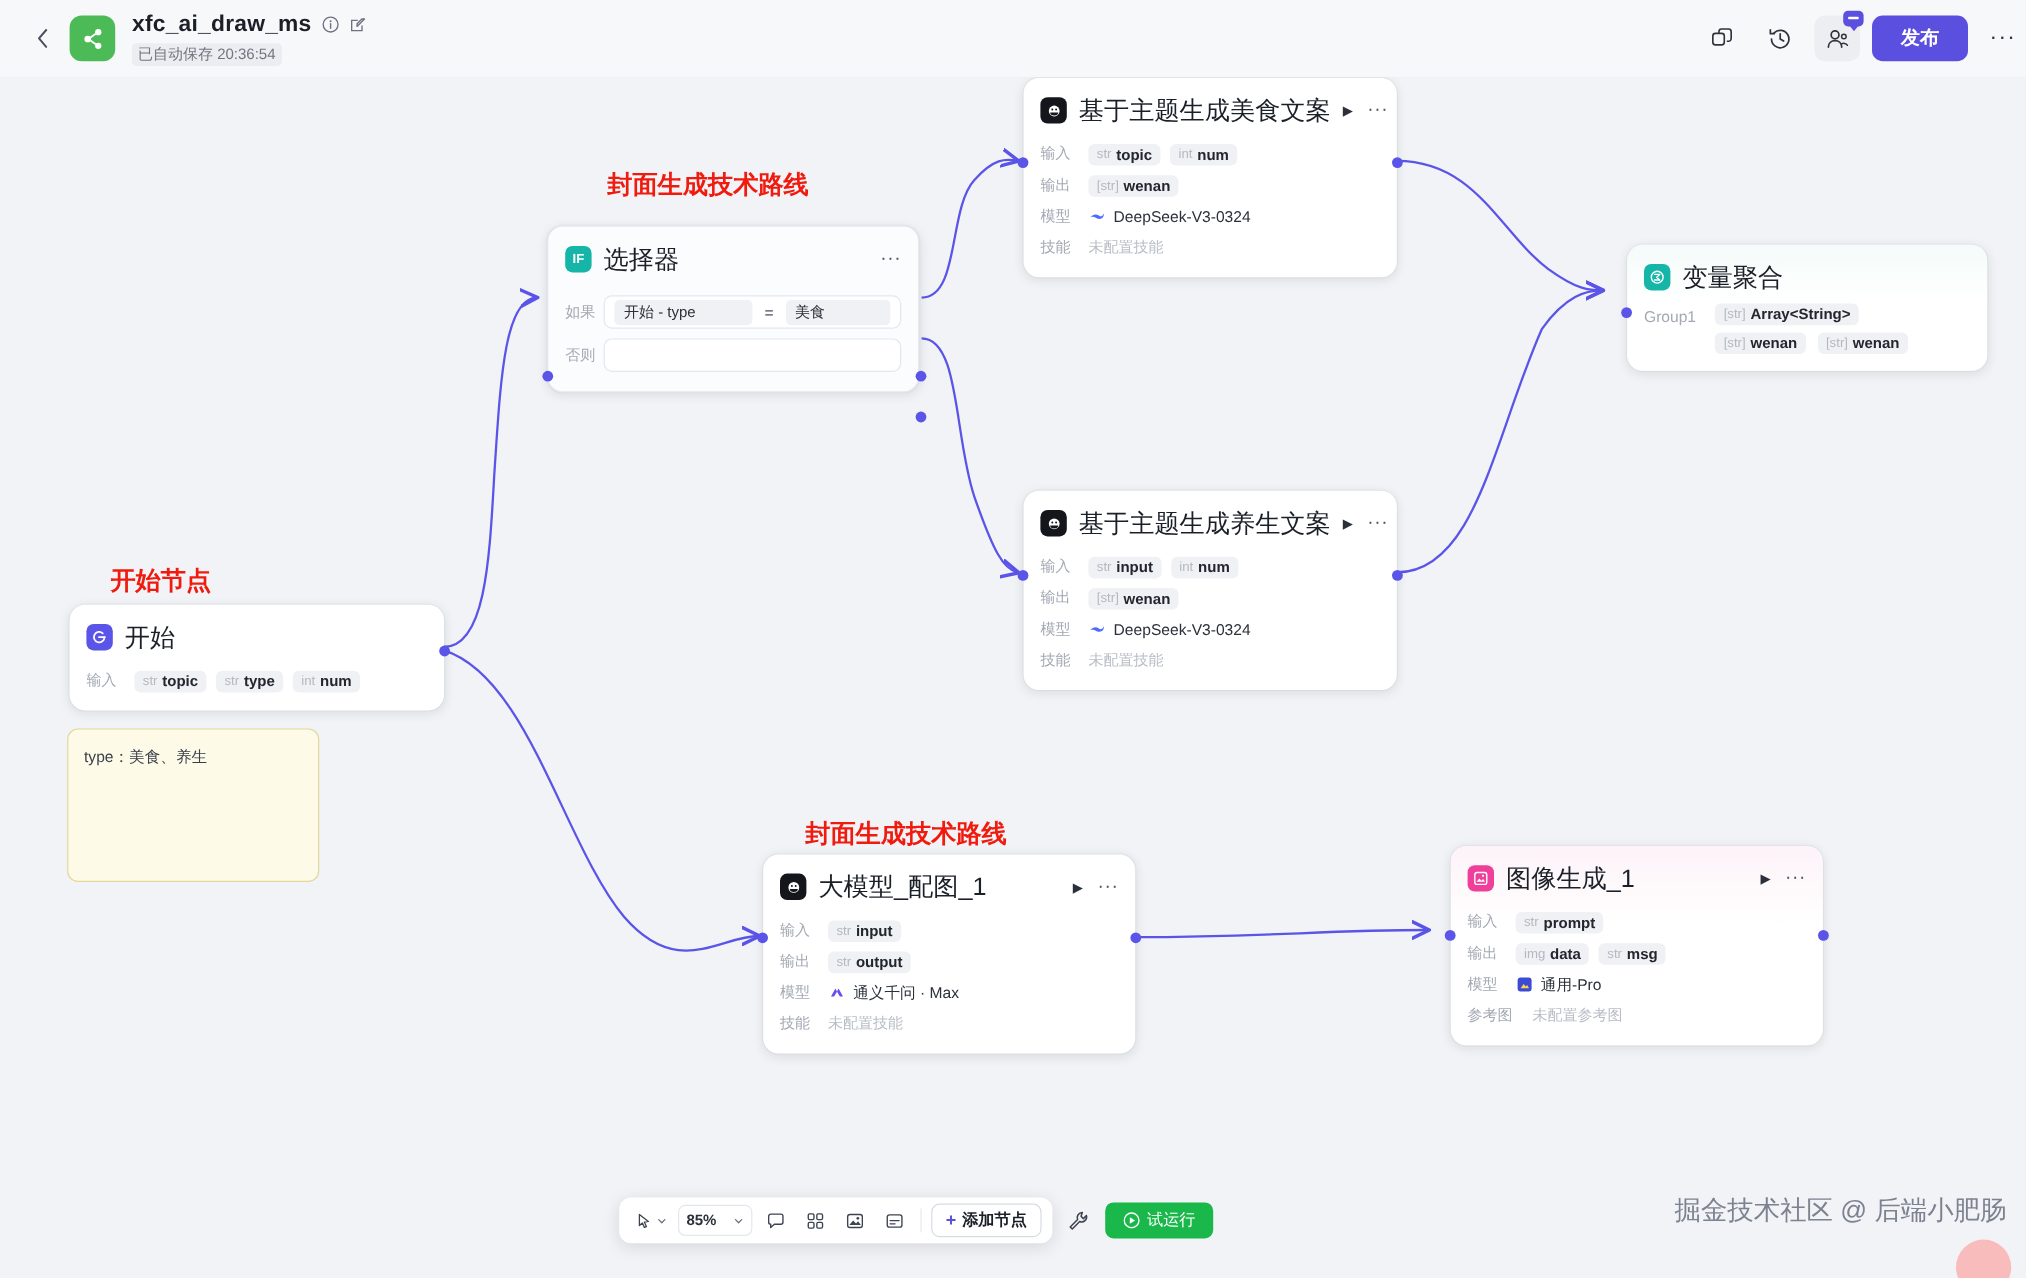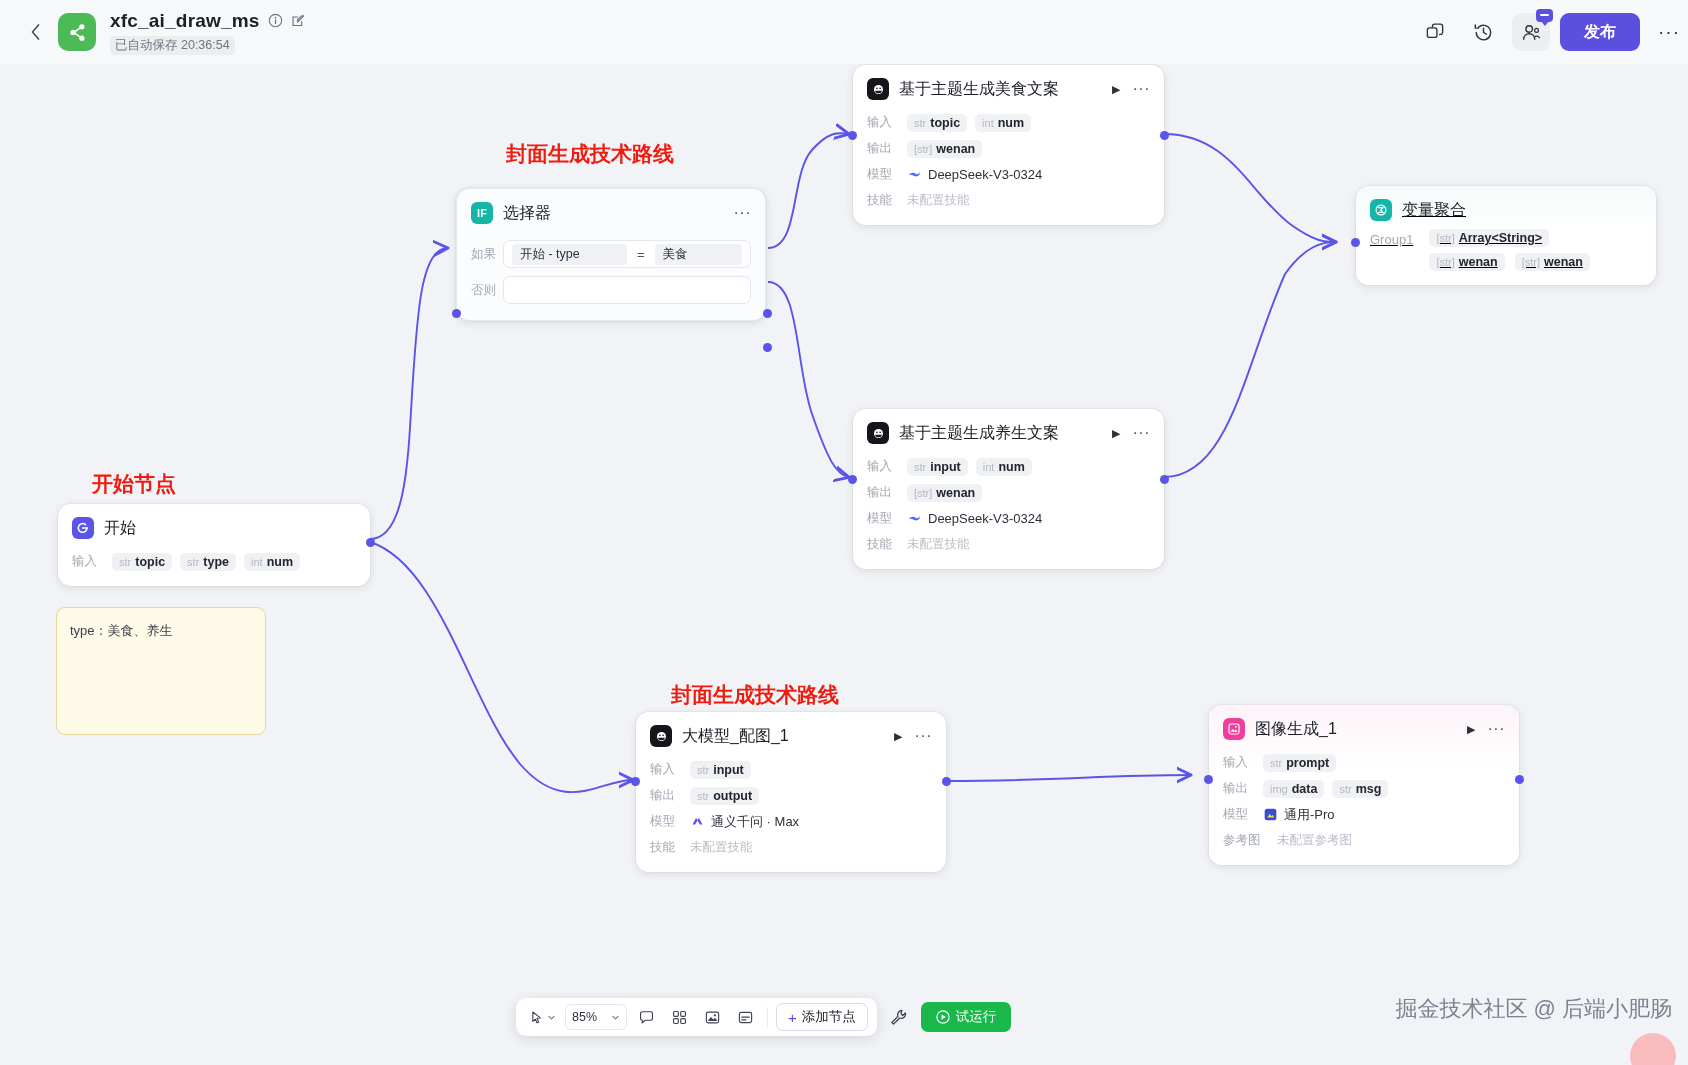--- a/index.html
+++ b/index.html
@@ -82,21 +82,21 @@
   .node {
     position: absolute; background: #fff; border-radius: 13px;
     box-shadow: 0 2px 10px rgba(20,25,40,.10), 0 0 0 1px rgba(20,25,40,.035);
   }
   .node-head { display: flex; align-items: center; padding: 13px 14px 6px 14px; gap: 10px; }
   .node-icon {
     width: 22px; height: 22px; border-radius: 6px; flex: none;
     display: flex; align-items: center; justify-content: center;
     font-size: 11px; font-weight: bold; color: #fff;
   }
-  .node-title { font-size: 16px; color: #1b1f27; font-weight: 500; white-space: nowrap; }
+  .node-title { font-size: 21px; color: #1b1f27; font-weight: 500; white-space: nowrap; }
   .head-actions { margin-left: auto; display: flex; align-items: center; gap: 12px; color: #3d4350; }
   .play-ico { font-size: 11px; color: #2b303a; cursor: pointer; }
   .dots-ico { font-size: 16px; letter-spacing: .5px; color: #4a5160; cursor: pointer; line-height: 8px; }
 
   .node-body { padding: 2px 14px 13px 14px; }
   .row { display: flex; align-items: center; gap: 8px; min-height: 23px; margin-top: 3px; }
   .row-label { font-size: 12.5px; color: #a3a8b3; width: 32px; flex: none; }
   .chip {
     display: inline-flex; align-items: center; gap: 4px;
     background: #f0f1f5; border-radius: 5px; padding: 2px 7px;
@@ -455,21 +455,21 @@
         </div>
         <div class="row">
           <span class="row-label">技能</span>
           <span class="muted">未配置技能</span>
         </div>
       </div>
       <span class="port" style="left:-5px; top:66px;"></span>
       <span class="port" style="left:307px; top:66px;"></span>
     </div>
 
-    <div class="node agg-node" style="left:1356px; top:122px; width:300px;text-decoration:underline;">
+    <div class="node agg-node" style="left:1356px; top:140px; width:300px;">
       <div class="node-head">
         <span class="node-icon" style="background:#15b6a8;">
           <svg width="14" height="14" viewBox="0 0 18 18" fill="none">
             <circle cx="9" cy="9" r="6.3" stroke="#fff" stroke-width="1.5"></circle>
             <path d="M6.2 6 H11.8 L8.4 9 L11.8 12 H6.2" stroke="#fff" stroke-width="1.4" stroke-linejoin="round" stroke-linecap="round"></path>
           </svg>
         </span>
         <span class="node-title">变量聚合</span>
       </div>
       <div class="agg-row">
@@ -592,21 +592,21 @@
         <div class="row">
           <span class="row-label" style="width:46px;">参考图</span>
           <span class="muted">未配置参考图</span>
         </div>
       </div>
       <span class="port" style="left:-5px; top:70px;"></span>
       <span class="port" style="left:306px; top:70px;"></span>
     </div>
 
     <div class="bottombar-outer">
-      <div class="bottombar" style="position:relative; left:0; top:0;">
+      <div class="bottombar" style="position:relative; left:0; top:0;font-weight:bold;">
         <div class="bb-item">
           <svg width="15" height="15" viewBox="0 0 18 18" fill="none">
             <path d="M4.6 2.4 L13.6 9.4 L9.6 10.2 L11.6 14.6 L9.6 15.4 L7.6 11 L4.6 13.6 Z" stroke="#3d4350" stroke-width="1.3" stroke-linejoin="round"></path>
           </svg>
           <svg width="9" height="9" viewBox="0 0 12 12" fill="none">
             <path d="M2.6 4.4 L6 8 L9.4 4.4" stroke="#6b7280" stroke-width="1.4" stroke-linecap="round" stroke-linejoin="round"></path>
           </svg>
         </div>
         <div class="zoom-box">
           <span>85%</span>

